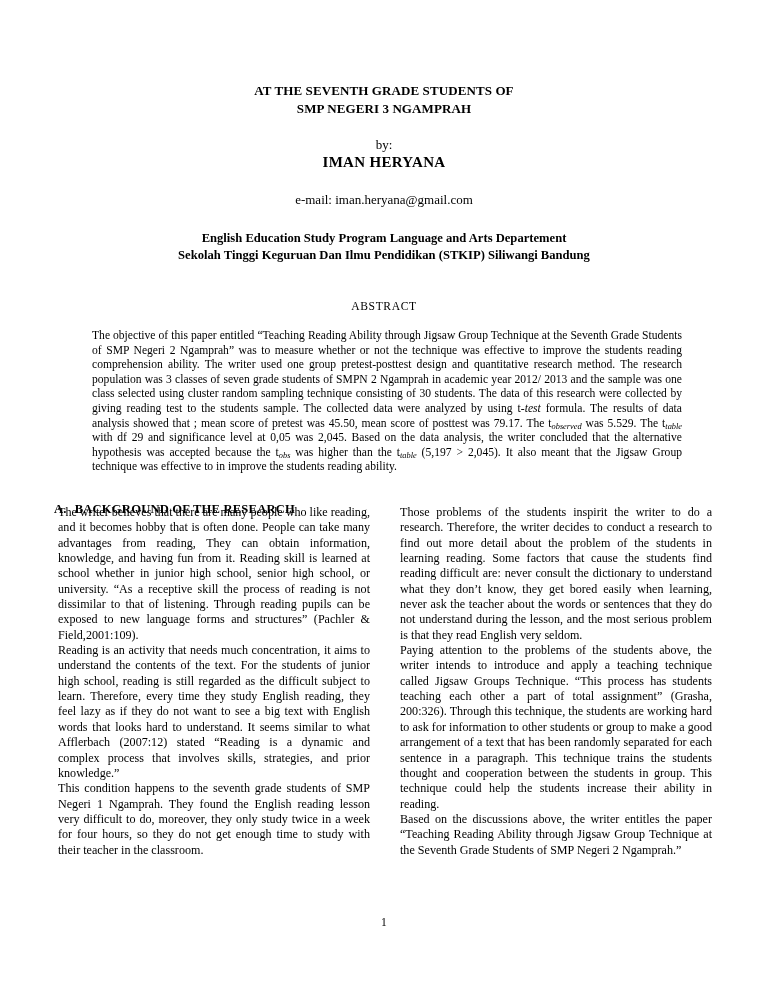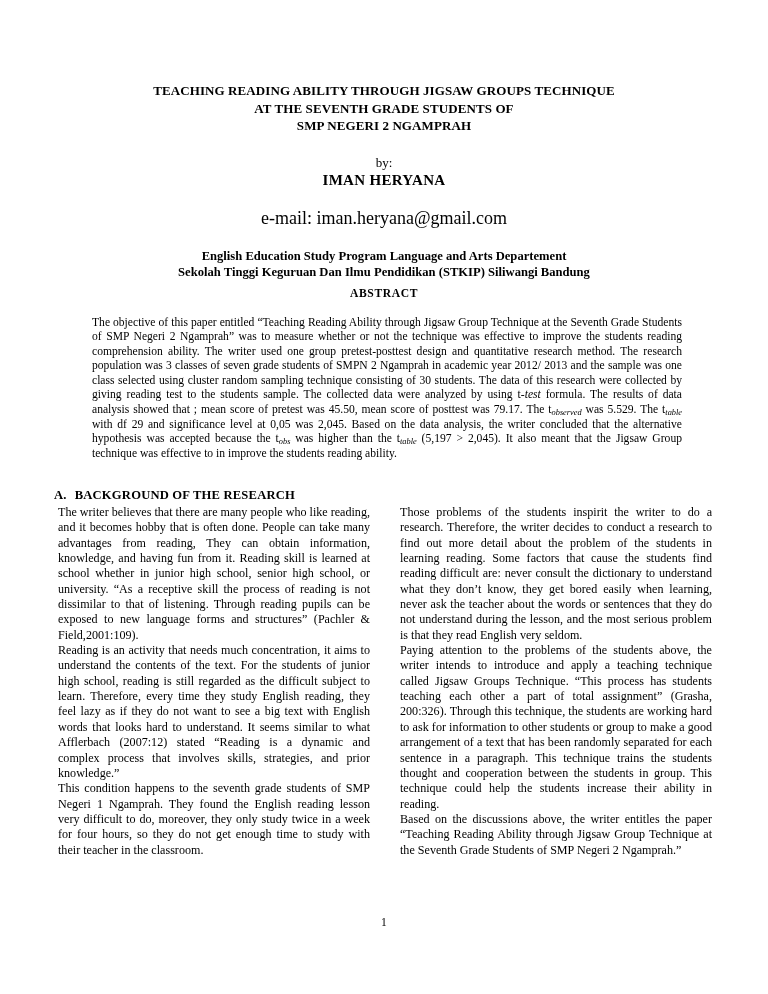--- a/index.html
+++ b/index.html
@@ -42,40 +42,40 @@
   }
   .author-name {
     text-align: center;
     font-weight: bold;
     font-size: 15px;
     line-height: 19px;
     letter-spacing: 0.3px;
   }
   .email-line {
     text-align: center;
-    font-size: 18px;
+    font-size: 13.0px;
     line-height: 16px;
     margin-top: 20px;
   }
   .affiliation {
     text-align: center;
     font-weight: bold;
     font-size: 12.6px;
     line-height: 16.5px;
     margin-top: 22px;
   }
   .affil-line { display: block; }
 
   
   .abstract-heading {
     text-align: center;
-    font-weight: bold;
+    font-weight: normal;
     font-size: 11.6px;
     letter-spacing: 0.6px;
-    margin-top: 6px;
+    margin-top: 37px;
   }
   .abstract-body {
     margin: 16px 86px 0 92px;
     font-size: 11.6px;
     line-height: 14.6px;
     text-align: justify;
     text-justify: inter-word;
   }
   .keywords {
     margin: 17px 92px 0 92px;
@@ -130,23 +130,22 @@
     text-align: center;
     font-size: 11.6px;
   }
 </style>
 </head>
 <body>
 
 <div class="page">
 
   <div class="title-block">
-    <span class="title-line">TEACHING READING ABILITY THROUGH JIGSAW GROUPS TECHNIQUE</span>
     <span class="title-line">AT THE SEVENTH GRADE STUDENTS OF</span>
-    <span class="title-line">SMP NEGERI 2 NGAMPRAH</span>
+    <span class="title-line">SMP NEGERI 3 NGAMPRAH</span>
   </div>
 
   <div class="by-label">by:</div>
   <div class="author-name">IMAN HERYANA</div>
 
   <div class="email-line">e-mail: iman.heryana@gmail.com</div>
 
   <div class="affiliation">
     <span class="affil-line">English Education Study Program Language and Arts Departement</span>
     <span class="affil-line">Sekolah Tinggi Keguruan Dan Ilmu Pendidikan (STKIP) Siliwangi Bandung</span>

